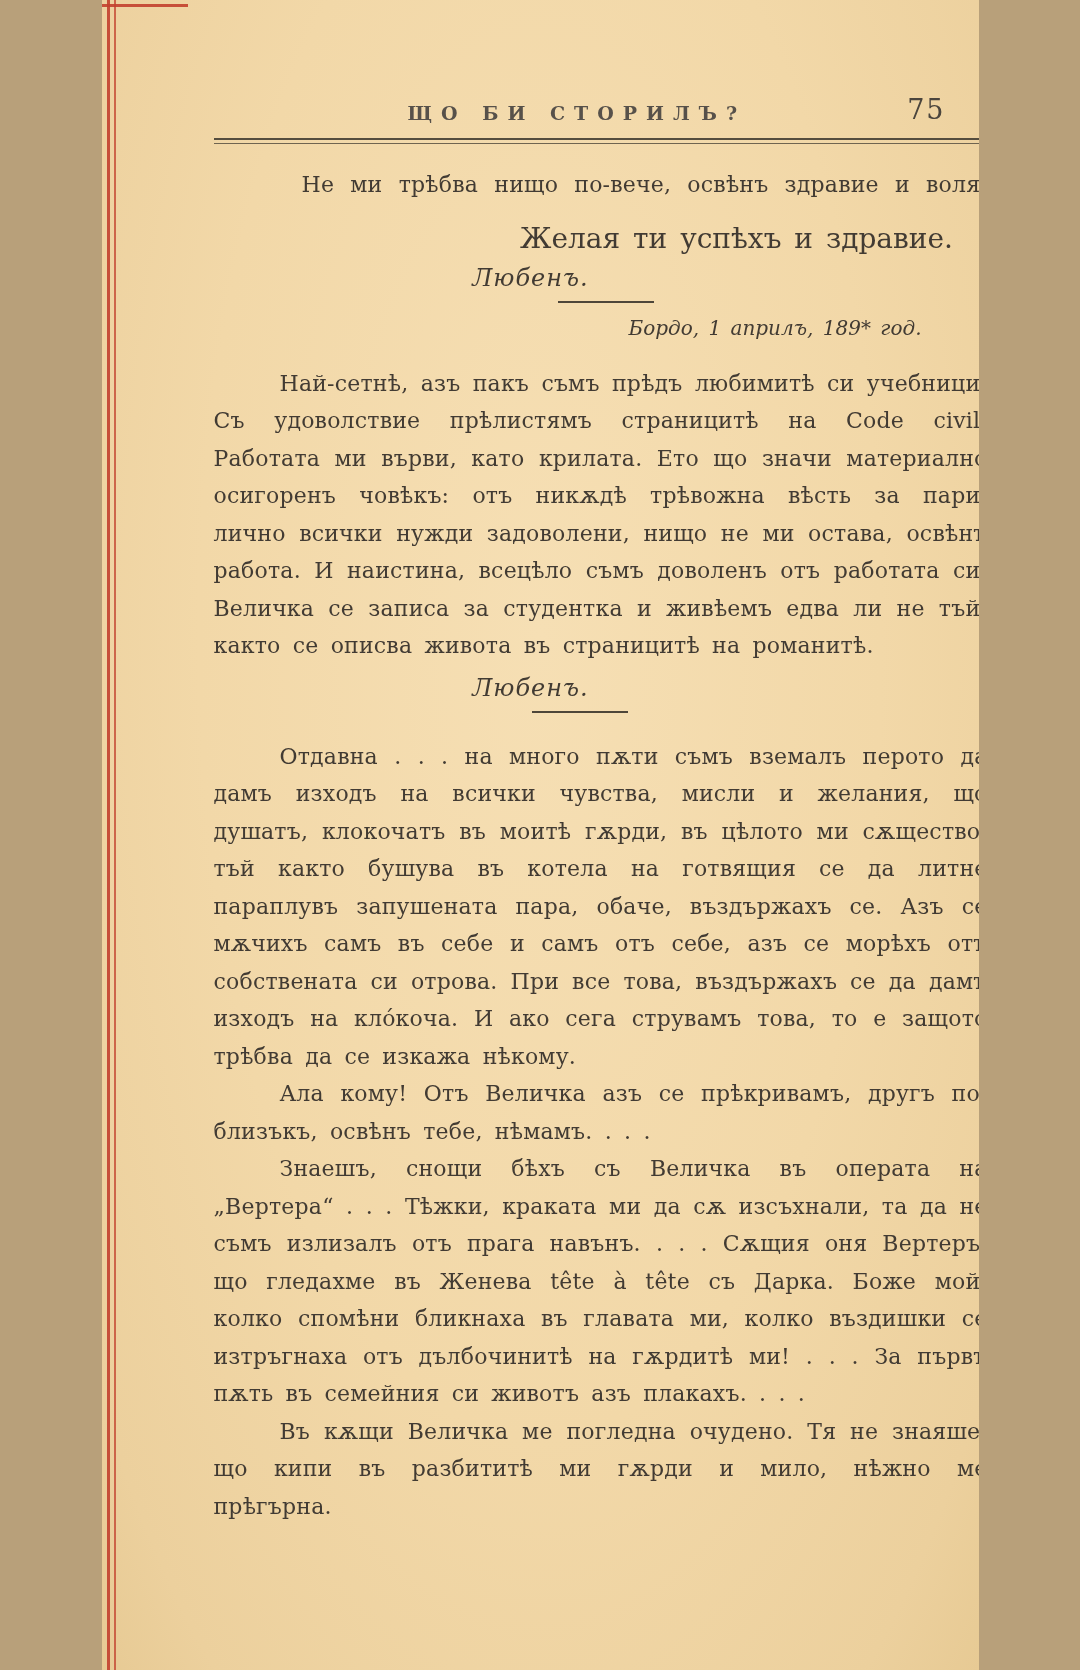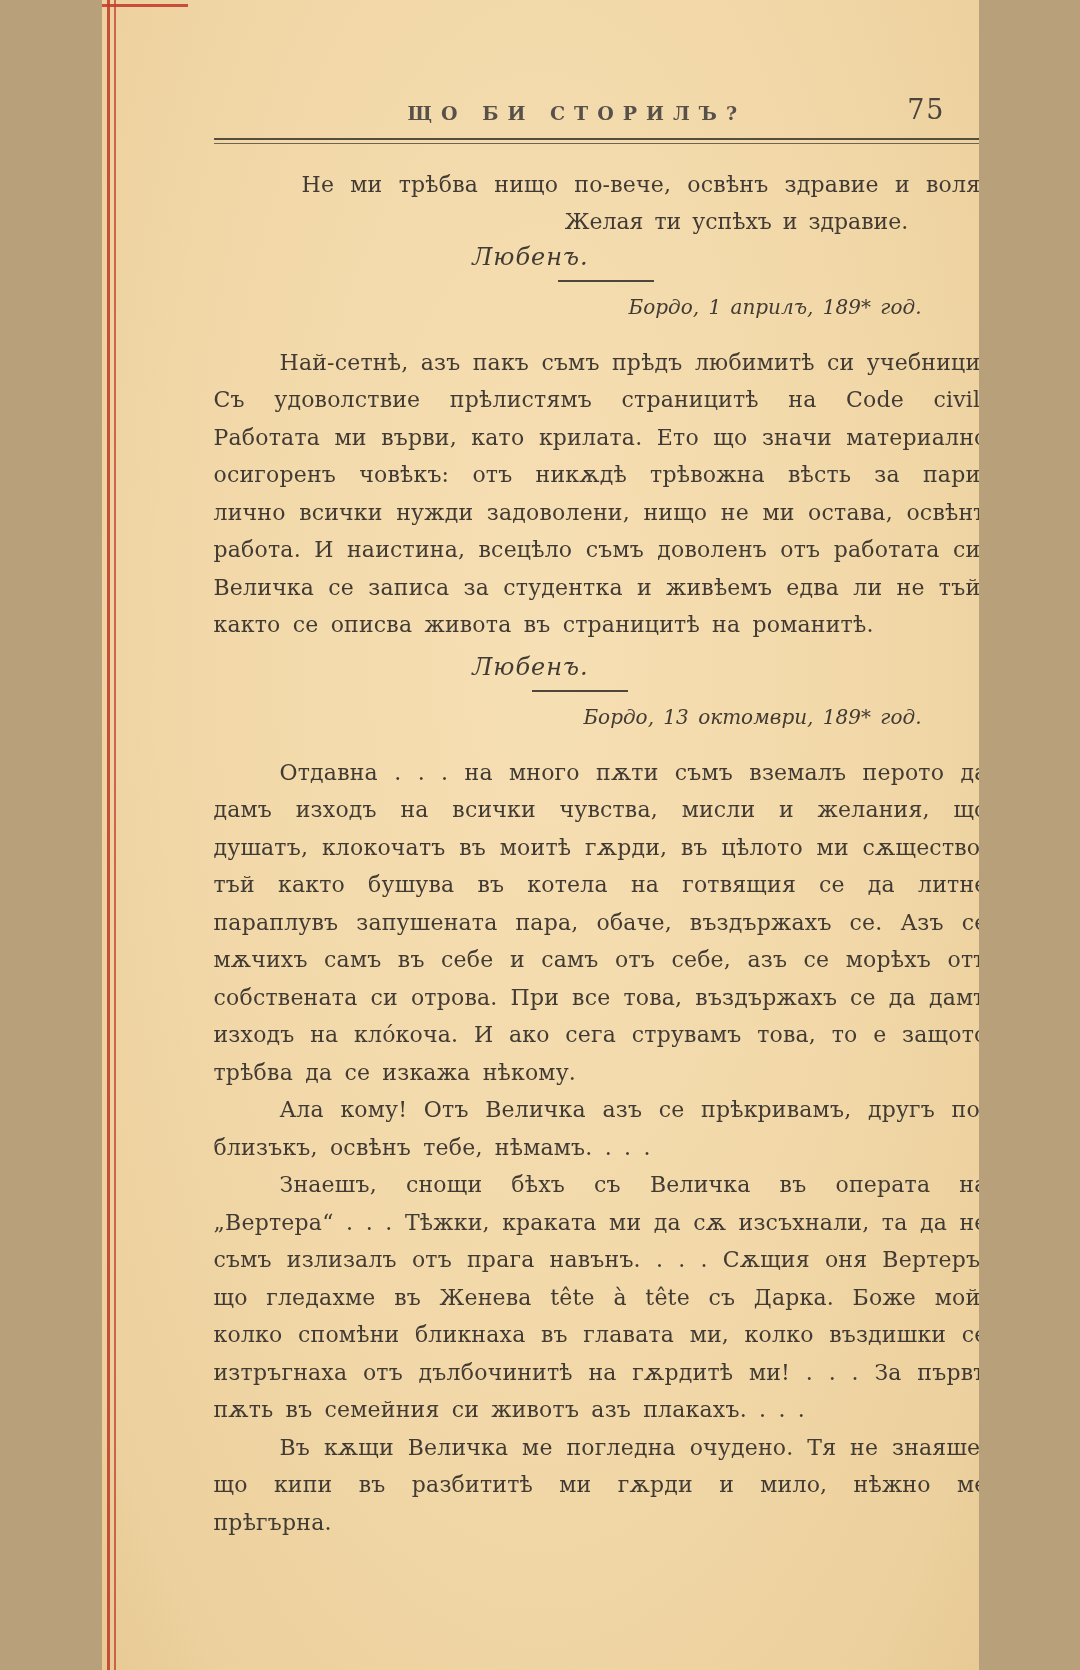--- a/index.html
+++ b/index.html
@@ -59,22 +59,22 @@
     font-size: 22px;
     line-height: 37.5px;
     text-align: justify;
     word-spacing: 5px;
     letter-spacing: 0.2px;
   }
   .indent      { text-indent: 66px; }
   .line-indent { text-indent: 88px; text-align-last: justify; margin-top: 20px; }
 
   .centered {
-    font-size: 22px;
-    margin-top: 5px;
+    font-size: 28px;
+    margin-top: 18px;
     padding-left: 272px;
     text-align: center;
     word-spacing: 4px;
   }
 
   .signature {
     font-style: italic;
     font-size: 24px;
     text-align: center;
     padding-right: 140px;
@@ -130,21 +130,20 @@
     <div class="rule-short r1"></div>
 
     <p class="dateline">Бордо, 1 априлъ, 189* год.</p>
 
     <p class="body indent gap-top">Най-сетнѣ, азъ пакъ съмъ прѣдъ любимитѣ си учебници. Съ удоволствие прѣлистямъ страницитѣ на Code civil. Работата ми върви, като крилата. Ето що значи материално осигоренъ човѣкъ: отъ никѫдѣ трѣвожна вѣсть за пари, лично всички нужди задоволени, нищо не ми остава, освѣнъ работа. И наистина, всецѣло съмъ доволенъ отъ работата си. Величка се записа за студентка и живѣемъ едва ли не тъй, както се описва живота въ страницитѣ на романитѣ.</p>
 
     <p class="signature">Любенъ.</p>
 
     <div class="rule-short r2"></div>
 
-    <p class="dateline">Бордо, 13 октомври, 189* год.</p>
 
     <p class="body indent gap-top">Отдавна . . . на много пѫти съмъ вземалъ перото да дамъ изходъ на всички чувства, мисли и желания, що душатъ, клокочатъ въ моитѣ гѫрди, въ цѣлото ми сѫщество, тъй както бушува въ котела на готвящия се да литне параплувъ запушената пара, обаче, въздържахъ се. Азъ се мѫчихъ самъ въ себе и самъ отъ себе, азъ се морѣхъ отъ собствената си отрова. При все това, въздържахъ се да дамъ изходъ на кло́коча. И ако сега струвамъ това, то е защото трѣбва да се изкажа нѣкому.</p>
 
     <p class="body indent">Ала кому! Отъ Величка азъ се прѣкривамъ, другъ по-близъкъ, освѣнъ тебе, нѣмамъ. . . .</p>
 
     <p class="body indent">Знаешъ, снощи бѣхъ съ Величка въ операта на „Вертера“ . . . Тѣжки, краката ми да сѫ изсъхнали, та да не съмъ излизалъ отъ прага навънъ. . . . Сѫщия оня Вертеръ, що гледахме въ Женева tête à tête съ Дарка. Боже мой, колко спомѣни бликнаха въ главата ми, колко въздишки се изтръгнаха отъ дълбочинитѣ на гѫрдитѣ ми! . . . За първъ пѫть въ семейния си животъ азъ плакахъ. . . .</p>
 
     <p class="body indent gap-top-sm">Въ кѫщи Величка ме погледна очудено. Тя не знаяше, що кипи въ разбититѣ ми гѫрди и мило, нѣжно ме прѣгърна.</p>
 
   </div>

